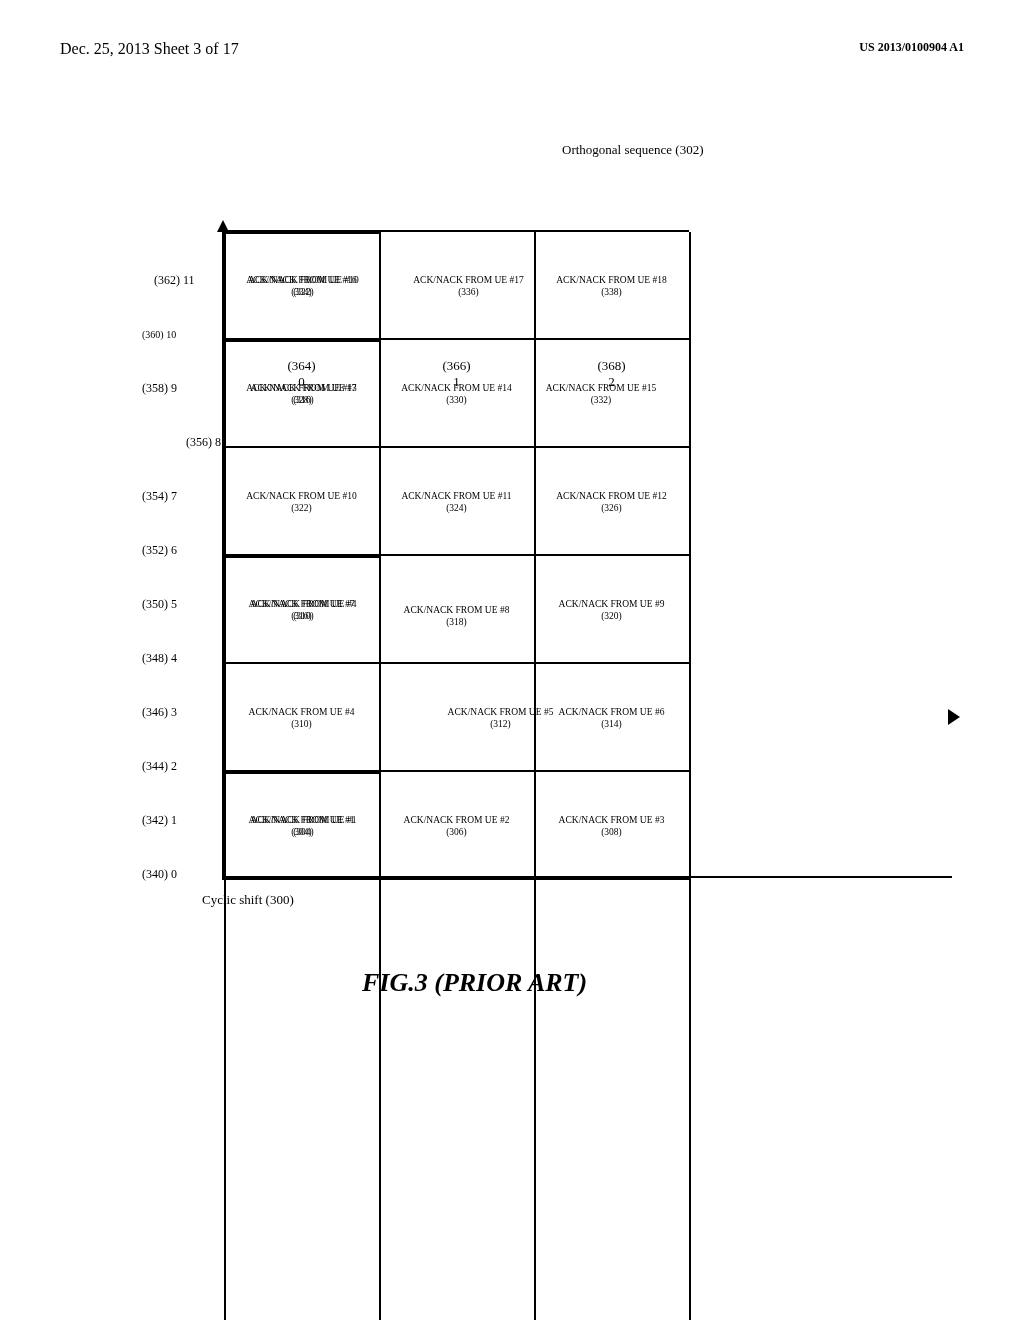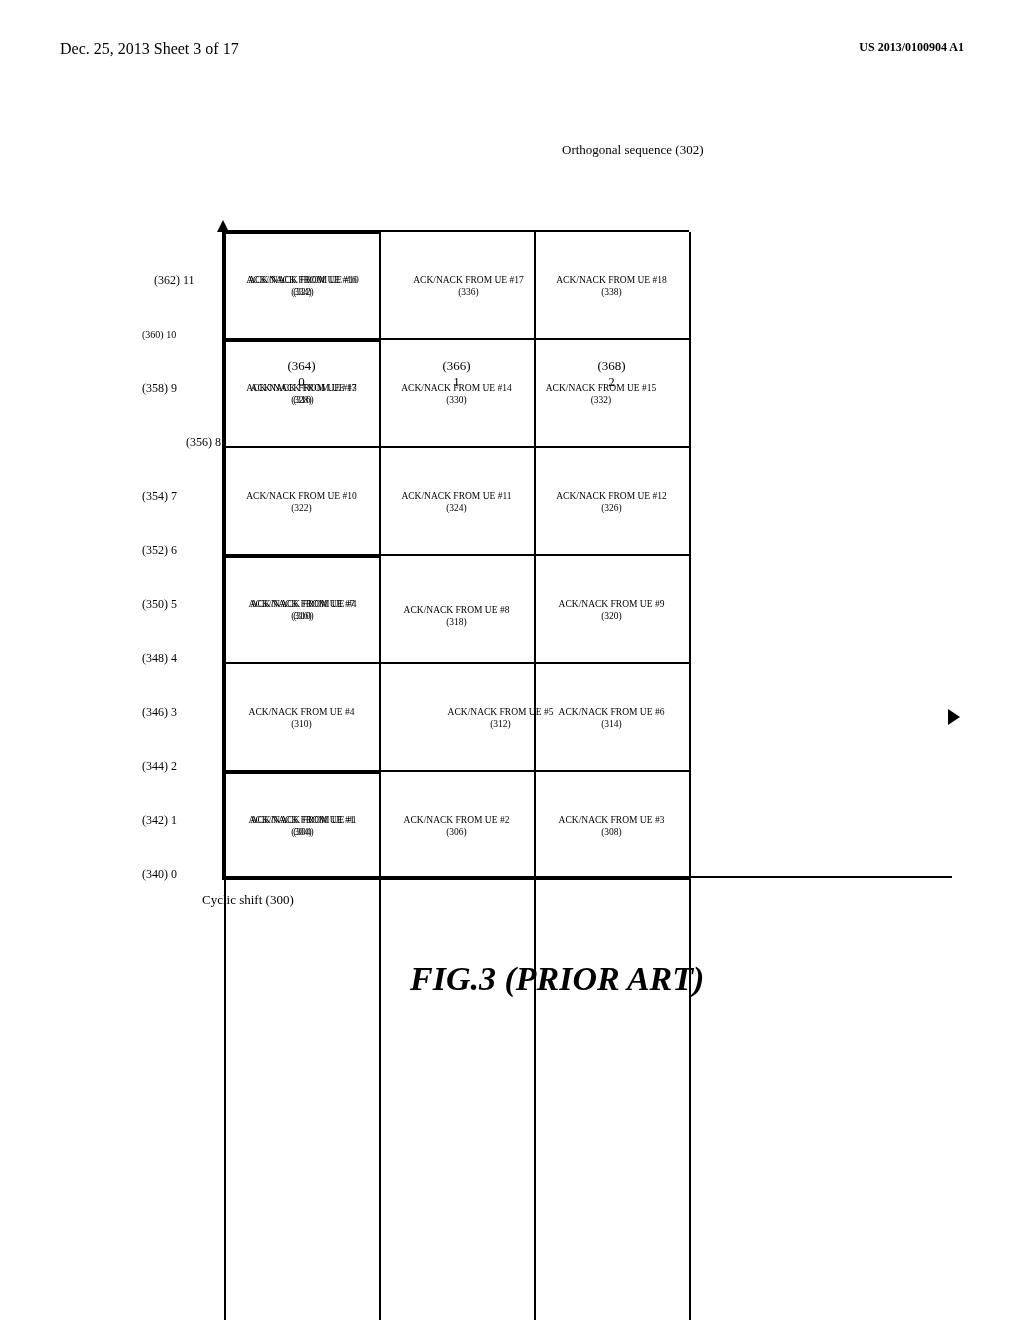--- a/index.html
+++ b/index.html
@@ -186,17 +186,17 @@
     <div style="position:absolute; bottom:540px; left:0; width:465px; height:2px; background:#000;"></div>
     <div style="position:absolute; bottom:648px; left:0; width:465px; height:2px; background:#000;"></div>
 
     <div style="position:absolute; left:0; bottom:0; width:2px; height:648px; background:#000;"></div>
     <div style="position:absolute; left:155px; bottom:0; width:2px; height:648px; background:#000;"></div>
     <div style="position:absolute; left:310px; bottom:0; width:2px; height:648px; background:#000;"></div>
     <div style="position:absolute; left:465px; bottom:0; width:2px; height:648px; background:#000;"></div>
 
   </div>
 
-  <div style="position:absolute; bottom:40px; left:220px; font-size:34px; font-weight:bold; font-style:italic;margin-left:48px;">
+  <div style="position:absolute; bottom:40px; left:220px; font-size:26px; font-weight:bold; font-style:italic;">
     <span>FIG.3 (PRIOR ART)</span>
   </div>
 
 </div>
 
 </body></html>

